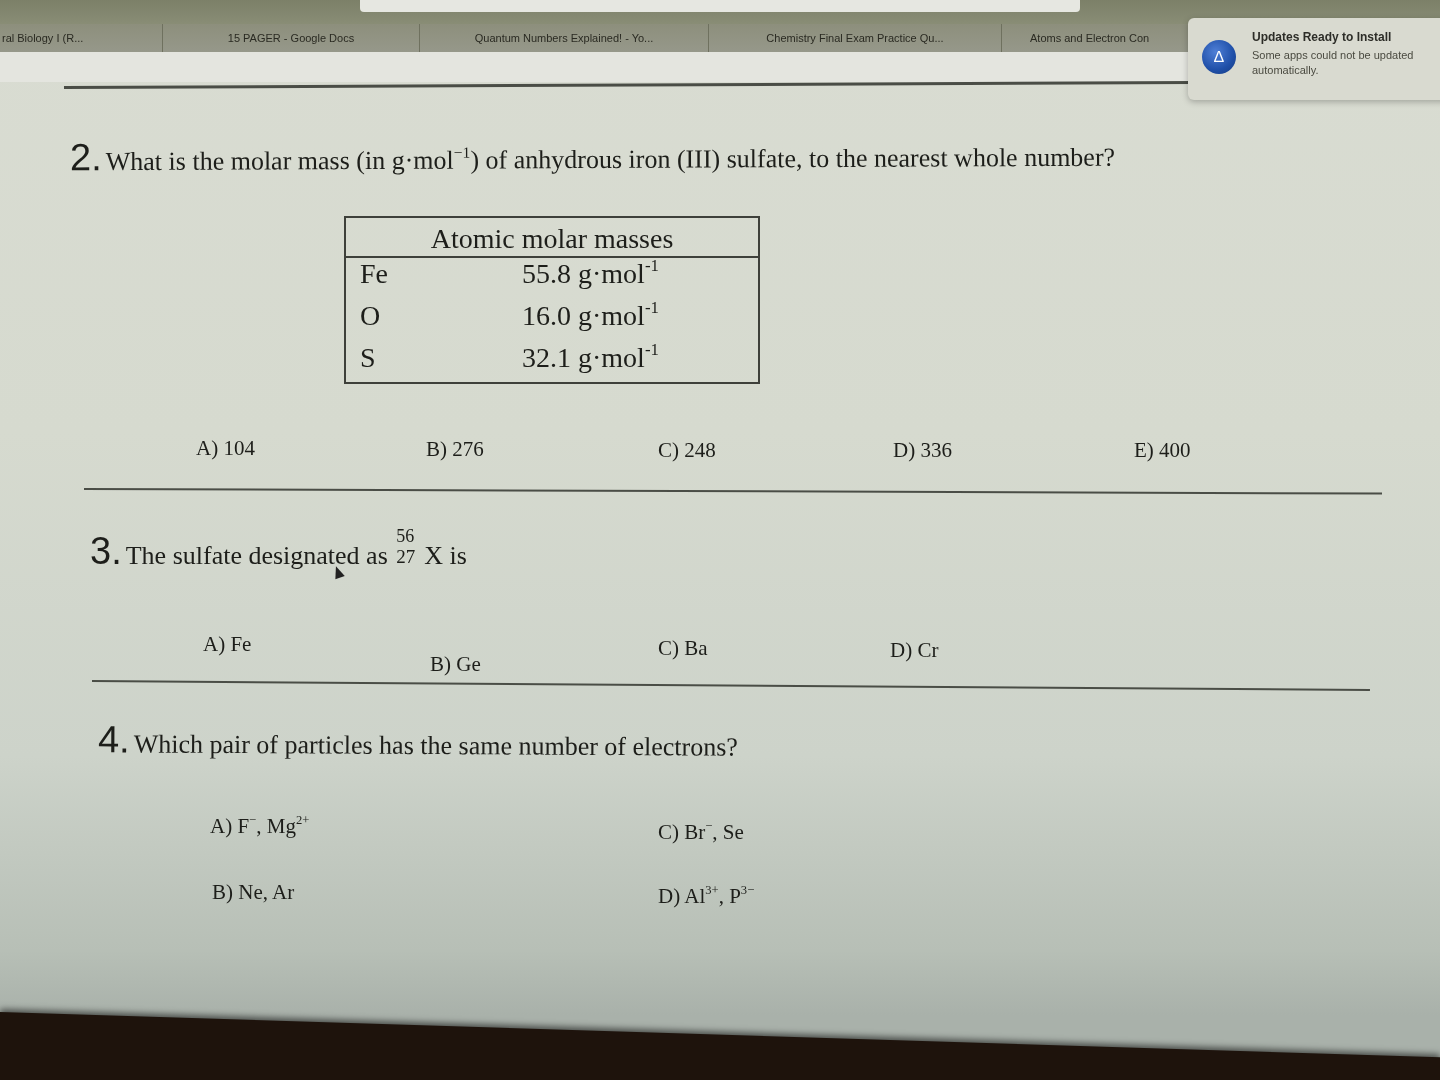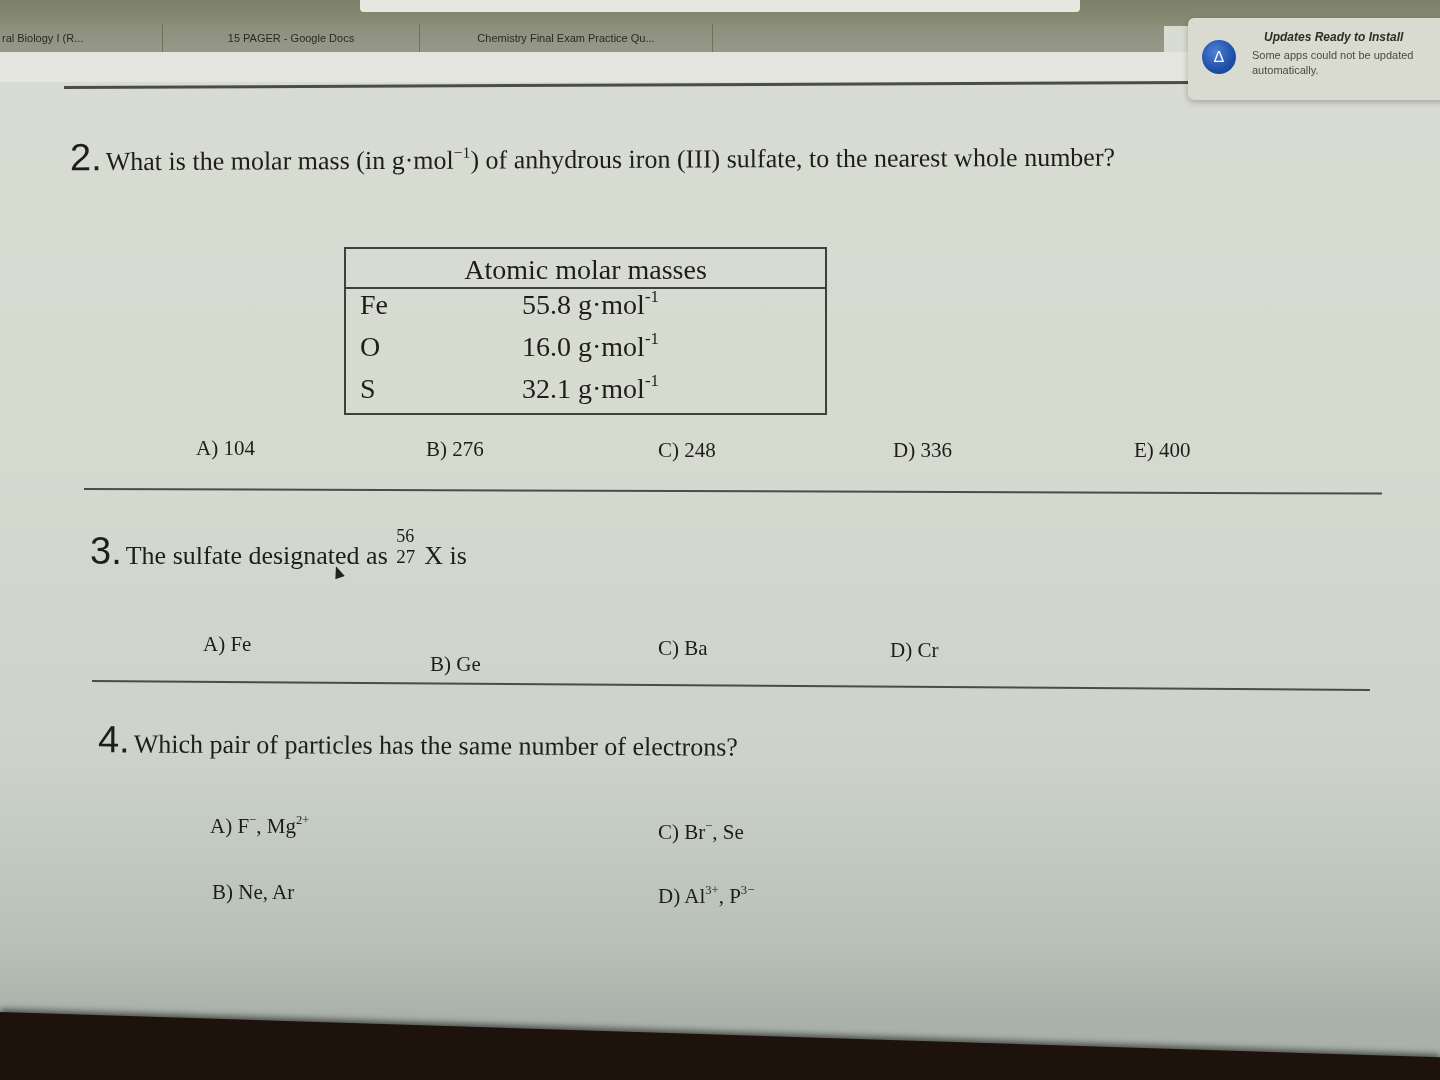--- a/index.html
+++ b/index.html
@@ -22,21 +22,21 @@
   
   .topbar {
     position:absolute; left:0; top:0; width:1440px; height:26px;
     background:linear-gradient(180deg,#7c8068 0%, #8a8e77 100%);
   }
   .urlbox {
     position:absolute; left:360px; top:0; width:720px; height:12px;
     background:#e6e7e1; border-radius:0 0 4px 4px;
   }
   .tabbar {
-    position:absolute; left:0; top:24px; width:1164px; height:28px;
+    position:absolute; left:0; top:24px; width:1440px; height:28px;
     background:linear-gradient(180deg,#8d8f7c 0%, #96988a 100%);
     display:flex;
   }
   .tab {
     height:28px; display:flex; align-items:center; justify-content:center;
     font-family:"Liberation Sans", sans-serif; font-size:11px; color:#2a2a22;
     border-right:1px solid #6f715f; white-space:nowrap; overflow:hidden;
     filter: blur(0.5px);
   }
   .tab.first { justify-content:flex-start; padding-left:2px; }
@@ -52,33 +52,33 @@
     position:absolute; left:1188px; top:18px; width:270px; height:82px;
     background:#d9dad0; border-radius:6px;
     box-shadow: 0 2px 6px rgba(0,0,0,.25);
     font-family:"Liberation Sans", sans-serif;
   }
   .notif-icon {
     position:absolute; left:14px; top:22px; width:34px; height:34px; border-radius:50%;
     background: radial-gradient(circle at 40% 35%, #4f7fd6 0%, #1f4fa8 60%, #163a7d 100%);
     color:#fff; font-size:16px; display:flex; align-items:center; justify-content:center;
   }
-  .notif-title { position:absolute; left:76px; top:12px; font-size:12px; font-weight:bold; color:#2d2d28; white-space:nowrap;font-style:italic; }
+  .notif-title { position:absolute; left:64px; top:12px; font-size:12px; font-weight:bold; color:#2d2d28; white-space:nowrap; }
   .notif-body { position:absolute; left:64px; top:30px; width:200px; font-size:11px; color:#4a4a40; line-height:15px; }
 
   .q { position:absolute; color:#1d1e1a; white-space:nowrap; }
   .qnum { font-family:"Liberation Sans", sans-serif; font-size:38px; }
   .qtext { font-size:26px; }
   sup.s { font-size:60%; vertical-align: 0.7em; line-height:0; }
   .opt { position:absolute; font-size:21px; color:#1d1e1a; white-space:nowrap;margin-top:16px; }
 
   .table {
-    position:absolute; left:344px; top:216px; width:483px; height:168px;
+    position:absolute; left:344px; top:216px; width:416px; height:168px;
     border:2px solid #3e403a; box-sizing:border-box;
-    font-size:28px; color:#1d1e1a;margin-top:31px;
+    font-size:28px; color:#1d1e1a;
   }
   .table .thead {
     height:38px; border-bottom:2px solid #3e403a; text-align:center; line-height:42px;
   }
   .table .row { position:absolute; left:0; width:100%; height:40px; }
   .table .el { position:absolute; left:14px;text-align:center; }
   .table .val { position:absolute; left:176px; }
 
   .nuclide { display:inline-block; position:relative; width:30px; height:30px; vertical-align:-4px; }
   .nuclide .mass { position:absolute; left:2px; top:-12px; font-size:18px; }
@@ -98,22 +98,28 @@
     <div class="urlbox"></div>
   </div>
 
   <div class="tabbar">
     <div class="tab first" style="width:160px">
         <span>ral Biology I (R...</span>
       </div>
     <div class="tab" style="width:256px">
         <span>15 PAGER - Google Docs</span>
       </div>
+    <div class="tab" style="width:288px">
+        <span>Quantum Numbers Explained! - Yo...</span>
+      </div>
     <div class="tab" style="width:292px">
         <span>Chemistry Final Exam Practice Qu...</span>
+      </div>
+    <div class="tab" style="width:200px; justify-content:flex-start; padding-left:28px">
+        <span>Atoms and Electron Con</span>
       </div>
   </div>
 
   <div class="page-top"></div>
 
   <div class="hr" style="left:64px; top:86px; width:1130px; transform:rotate(-0.25deg);"></div>
   <div class="hr" style="left:84px; top:488px; width:1298px; height:2px; transform:rotate(0.2deg);"></div>
   <div class="hr" style="left:92px; top:680px; width:1278px; height:2px; transform:rotate(0.4deg);"></div>
 
   <div class="notif">

